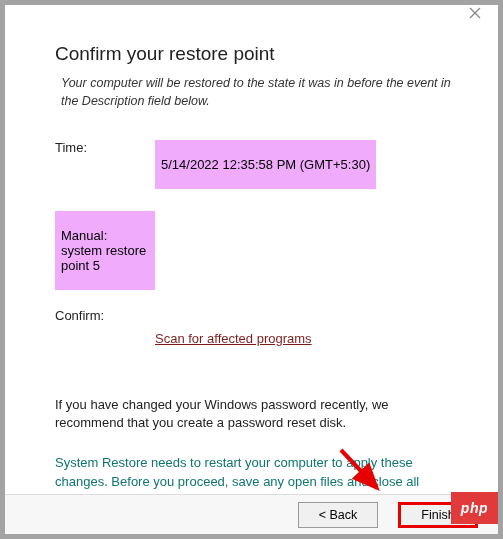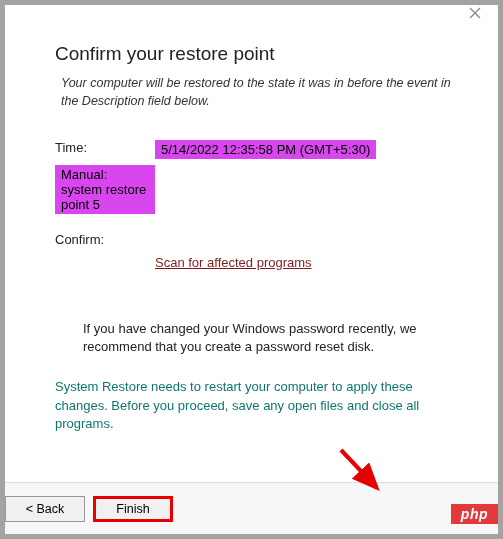--- a/index.html
+++ b/index.html
@@ -53,30 +53,30 @@
       font-size: 12.5px;
       color: #333;
       line-height: 1.4;
       margin-bottom: 30px;
       padding-left: 6px;
       font-style: italic;
     }
     .fields {
       display: grid;
       grid-template-columns: 100px 1fr;
-      row-gap: 6px;
+      row-gap: 22px;
       margin-bottom: 18px;
     }
     .field-label {
       font-size: 13px;
       color: #222;
     }
     .highlight {
-      background: #d946ef;
-      padding: 2px 6px;
+      background: #f0abfc;
+      padding: 17px 6px;
       display: inline-block;
     }
     .time-val {
       font-size: 13px;
     }
     .desc-val {
       font-size: 13px;
     }
     .drives-row {
       display: grid;
@@ -108,41 +108,40 @@
       color: #7f1d1d;
       text-decoration: underline;
       font-size: 13px;
       cursor: pointer;
     }
     .info-para {
       font-size: 13px;
       color: #222;
       line-height: 1.4;
       margin-top: 50px;
-      margin-left: 28px;
     }
     .info-para2 {
       font-size: 13px;
       color: #0f766e;
       line-height: 1.4;
       margin-top: 22px;
     }
     .button-bar {
       position: absolute;
       bottom: 0;
       left: 0;
       right: 0;
-      height: 52px;
+      height: 40px;
       border-top: 1px solid #ddd;
       background: #f7f7f7;
       display: flex;
-      justify-content: flex-start;
+      justify-content: flex-end;
       align-items: center;
       padding-right: 20px;
-      gap: 8px;
+      gap: 20px;
     }
     .btn {
       min-width: 80px;
       height: 26px;
       border: 1px solid #999;
       background: #f0f0f0;
       font-size: 12.5px;
       cursor: pointer;
       padding: 0 12px;
     }
@@ -156,21 +155,21 @@
       pointer-events: none;
     }
     .php-badge {
       position: absolute;
       bottom: 10px;
       right: 0;
       background: #e03a3a;
       color: #fff;
       font-weight: bold;
       font-size: 14px;
-      padding: 2px 10px;
+      padding: 8px 10px;
       font-style: italic;
       letter-spacing: 0.5px;
     }
   </style>
 </head>
 <body>
 
 <div class="window">
   <div class="titlebar">
     <div class="close-btn">

